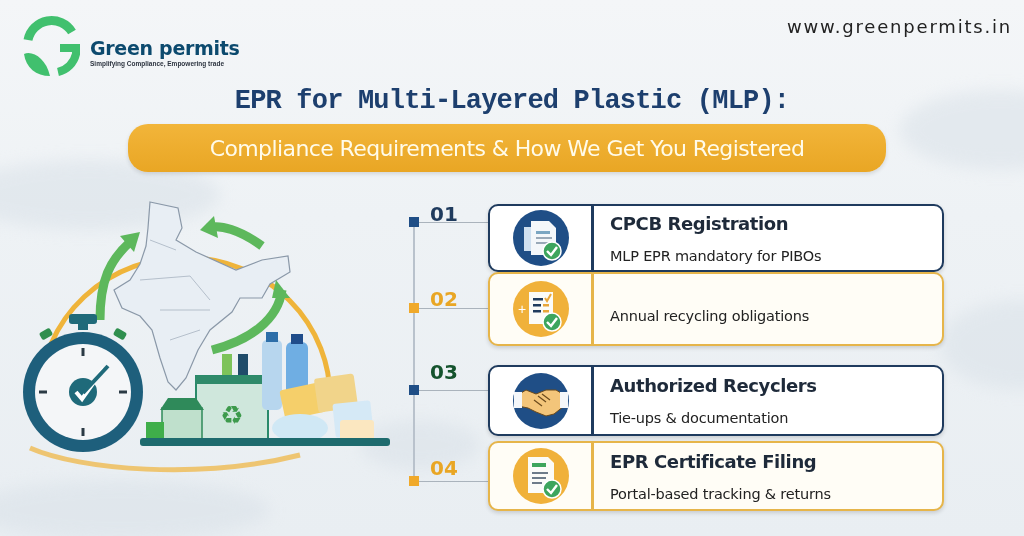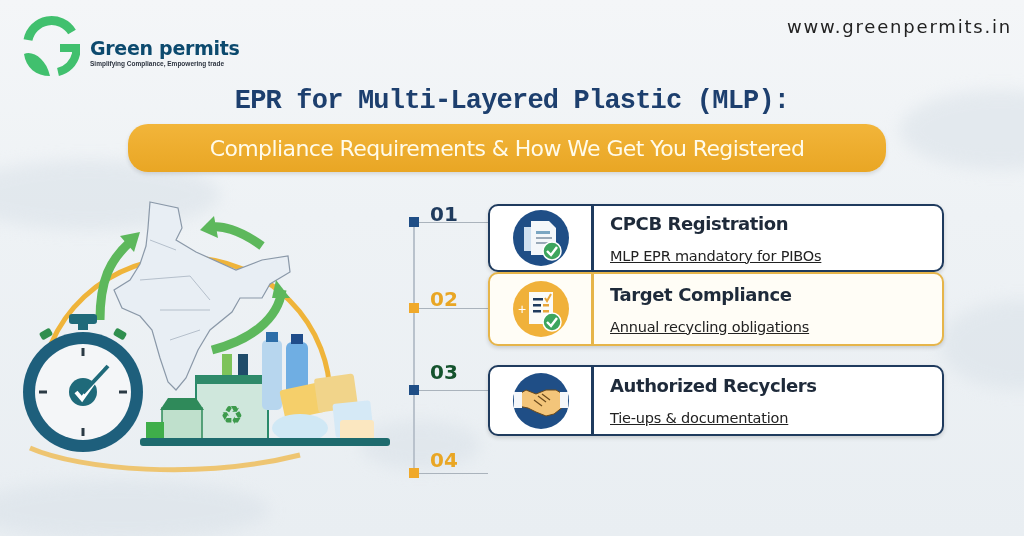--- a/index.html
+++ b/index.html
@@ -37,21 +37,21 @@
   .step-num { position: absolute; left: 430px; font-family: "DejaVu Sans", sans-serif; font-weight: bold; font-size: 20px; }
 
   .card { position: absolute; left: 488px; width: 456px; border-radius: 10px; display: flex; background: #fff; box-shadow: 0 2px 4px rgba(0,0,0,.15); }
   .card.navy { border: 2.5px solid #1f3b5e; }
   .card.gold { border: 2.5px solid #e6b54a; background: #fffdf6; }
   .card-icon-box { width: 104px; height: 100%; display: flex; align-items: center; justify-content: center; }
   .card.navy .card-icon-box { border-right: 3px solid #1f3b5e; }
   .card.gold .card-icon-box { border-right: 3px solid #e6b54a; }
   .card-text { padding-left: 16px; display: flex; flex-direction: column; justify-content: center; }
   .card-title { font-family: "DejaVu Sans", sans-serif; font-weight: bold; font-size: 18px; color: #1e2a3a; letter-spacing: -0.4px; }
-  .card-desc { font-family: "DejaVu Sans", sans-serif; font-size: 14.5px; color: #222; margin-top: 14px; letter-spacing: -0.2px; text-decoration: underline; }
+  .card-desc { font-family: "DejaVu Sans", sans-serif; font-size: 14.5px; color: #222; margin-top: 14px; letter-spacing: -0.2px; }
 
   .illustration { position: absolute; left: 0; top: 180px; width: 400px; height: 300px; }
 </style>
 </head>
 <body>
 
 <div class="bg-cloud" style="left:-40px;top:160px;width:260px;height:70px;"></div>
 <div class="bg-cloud" style="left:900px;top:90px;width:200px;height:80px;"></div>
 <div class="bg-cloud" style="left:940px;top:300px;width:160px;height:90px;"></div>
 <div class="bg-cloud" style="left:360px;top:420px;width:120px;height:50px;"></div>
@@ -186,21 +186,20 @@
         <rect x="21" y="24" width="8" height="2.5" fill="#1f3b5e"></rect>
           <rect x="31" y="24" width="6" height="2.5" fill="#e8a63a"></rect>
         <rect x="21" y="30" width="8" height="2.5" fill="#1f3b5e"></rect>
           <rect x="31" y="30" width="6" height="2.5" fill="#e8a63a"></rect>
         <path d="M33 18 L35 21 L39 14" fill="none" stroke="#e8a63a" stroke-width="2"></path>
         <circle cx="40" cy="42" r="9" fill="#3da55d" stroke="#fff" stroke-width="1.5"></circle>
         <path d="M35 42 L39 46 L45 38" fill="none" stroke="#fff" stroke-width="2.4"></path>
       </svg>
     </div>
     <div class="card-text">
-      <div class="card-title">Target Compliance</div>
       <div class="card-desc">Annual recycling obligations</div>
     </div>
   </div>
 </div>
 
 <div class="step" style="top:0;">
   <div class="step-connector" style="top:390px;"></div>
   <div class="step-marker" style="top:385px;background:#1f4e86;"></div>
   <div class="step-num" style="top:360px;color:#14532d;">03</div>
   <div class="card navy" style="top:365px;height:71px;">
@@ -213,17 +212,35 @@
         <path d="M22 28 L30 34 M26 24 L34 30 M30 22 L38 28" stroke="#6b4a1c" stroke-width="1.2"></path>
       </svg>
     </div>
     <div class="card-text">
       <div class="card-title">Authorized Recyclers</div>
       <div class="card-desc">Tie-ups &amp; documentation</div>
     </div>
   </div>
 </div>
 
-<div class="step" style="top:0;padding-left:36px;">
+<div class="step" style="top:8px;padding-left:36px;">
   <div class="step-connector" style="top:473px;"></div>
   <div class="step-marker" style="top:468px;background:#f0a92a;"></div>
   <div class="step-num" style="top:448px;color:#e9a624;">04</div>
+  <div class="card gold" style="top:433px;height:70px;">
+    <div class="card-icon-box">
+      <svg width="58" height="58" viewBox="0 0 58 58">
+        <circle cx="29" cy="29" r="28" fill="#f0b13a"></circle>
+        <path d="M16 10 L36 10 L42 16 L42 46 L16 46 Z" fill="#fbfbf8"></path>
+        <rect x="20" y="16" width="14" height="4" fill="#3da55d"></rect>
+        <rect x="20" y="25" width="16" height="2" fill="#6d7b8a"></rect>
+        <rect x="20" y="30" width="14" height="2" fill="#6d7b8a"></rect>
+        <rect x="20" y="35" width="10" height="2" fill="#6d7b8a"></rect>
+        <circle cx="40" cy="42" r="9" fill="#3da55d" stroke="#fff" stroke-width="1.5"></circle>
+        <path d="M35 42 L39 46 L45 38" fill="none" stroke="#fff" stroke-width="2.4"></path>
+      </svg>
+    </div>
+    <div class="card-text">
+      <div class="card-title">EPR Certificate Filing</div>
+      <div class="card-desc">Portal-based tracking &amp; returns</div>
+    </div>
+  </div>
 </div>
 
 </body></html>

